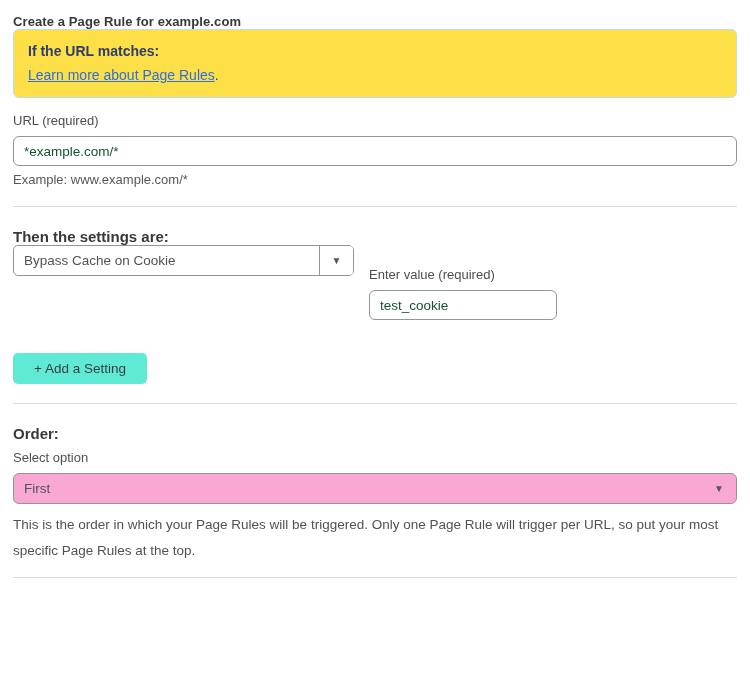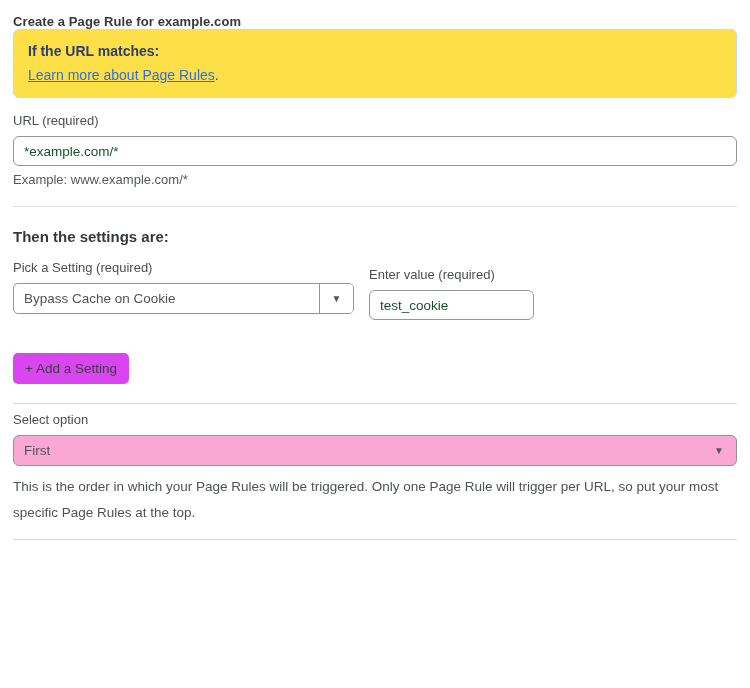--- a/index.html
+++ b/index.html
@@ -106,29 +106,29 @@
     width: 34px;
     border-left: 1px solid #939598;
     display: flex;
     align-items: center;
     justify-content: center;
     font-size: 10px;
     color: #55585c;
     background: #ffffff;
   }
 
-  .value-input { width: 165px; }
+  .value-input { width: 188px; }
 
   .add-setting-btn {
     display: inline-block;
     margin-top: 33px;
-    background: #d946ef;
+    background: #5eead4;
     border: none;
     border-radius: 5px;
-    padding: 8px 12px;
+    padding: 8px 21px;
     font-family: "Liberation Sans", "DejaVu Sans", sans-serif;
     font-size: 13.5px;
     color: #3b3e41;
     cursor: pointer;
   }
 
   .order-select {
     display: flex;
     align-items: center;
     width: 100%;
@@ -172,38 +172,38 @@
   <div class="field-label">URL (required)</div>
   <input type="text" class="text-input url-input" value="*example.com/*" style="">
   <div class="hint-text">Example: www.example.com/*</div>
 
   <hr class="divider">
 
   <div class="section-heading">Then the settings are:</div>
 
   <div class="settings-row">
     <div class="settings-col-left">
-      <div class="field-label">Pick a Setting (required)</div>
       <div class="select-box">
         <div class="select-value">Bypass Cache on Cookie</div>
         <div class="select-arrow-btn">
             <span>▼</span>
           </div>
       </div>
     </div>
     <div class="settings-col-right">
       <div class="field-label">Enter value (required)</div>
       <input type="text" class="text-input value-input" value="test_cookie" style="">
     </div>
   </div>
 
   <button class="add-setting-btn">+ Add a Setting</button>
 
   <hr class="divider">
 
+  <div class="section-heading">Order:</div>
 
   <div class="field-label" style="margin-top: 8px;">Select option</div>
   <div class="order-select">
     <div class="select-value">First</div>
     <div class="select-arrow">▼</div>
   </div>
   <div class="help-text">This is the order in which your Page Rules will be triggered. Only one Page Rule will trigger per URL, so put your most specific Page Rules at the top.</div>
 
   <hr class="divider" style="margin-top: 13px;">
 

